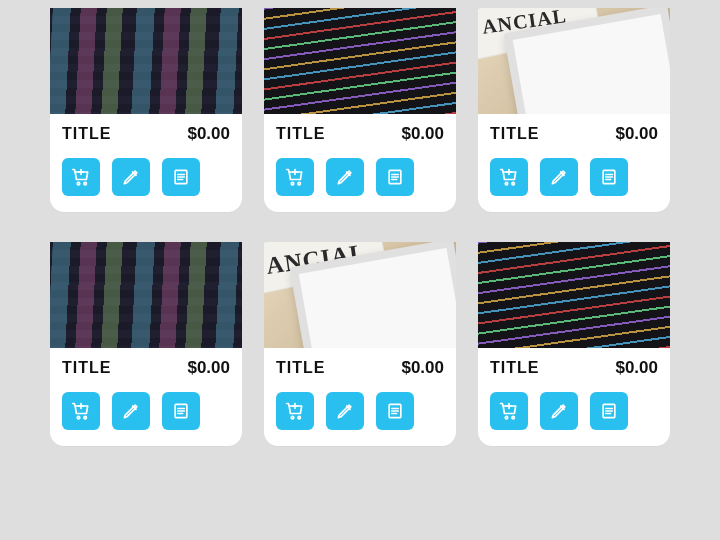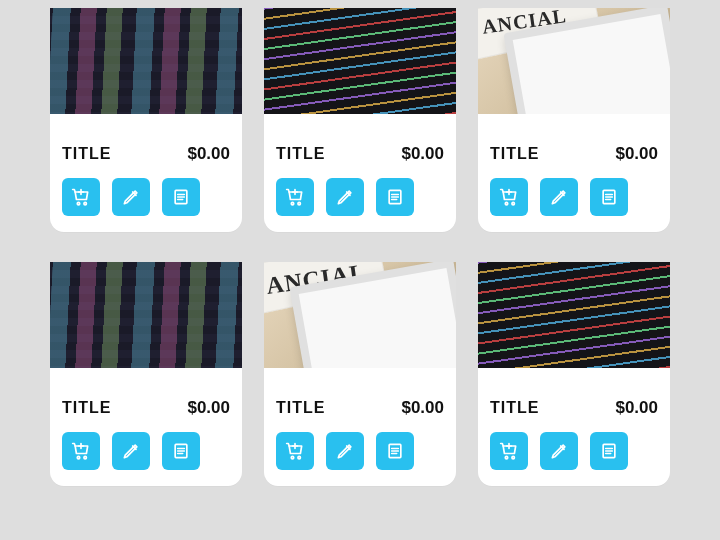--- a/index.html
+++ b/index.html
@@ -114,21 +114,20 @@
   .title {
     font-weight:900;
     font-size:16px;
     letter-spacing:1px;
     color:#111;
   }
   .price {
     font-weight:900;
     font-size:17px;
     color:#111;
-    margin-top:20px;
   }
   .actions {
     display:flex;
     gap:12px;
     padding: 8px 12px 16px 12px;
   }
   .btn {
     width:38px; height:38px;
     background:#29c0ef;
     border:none;

